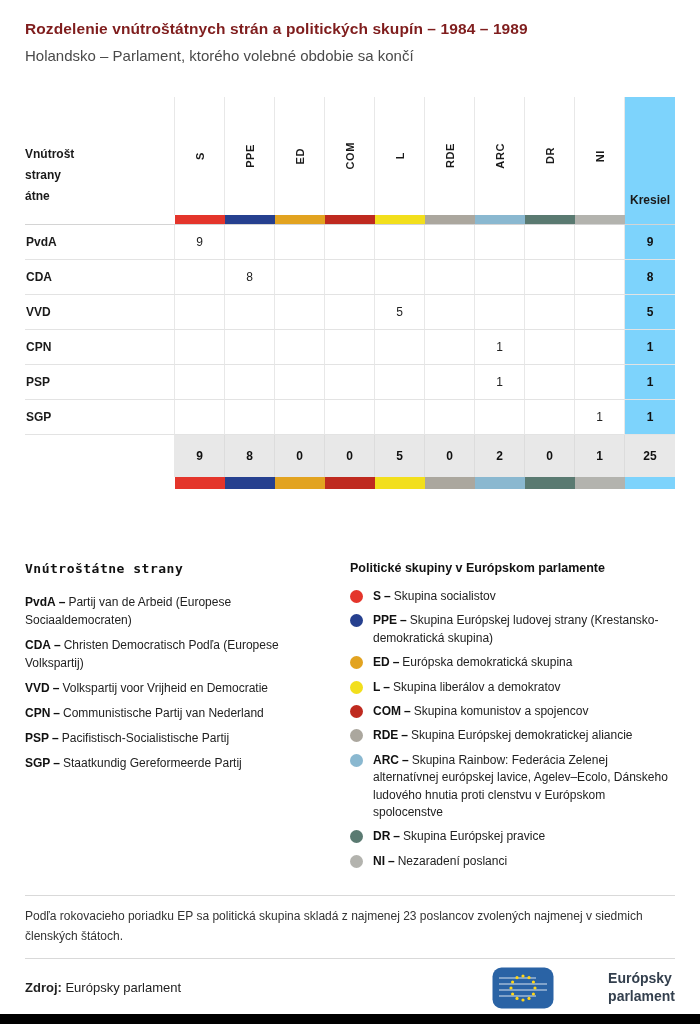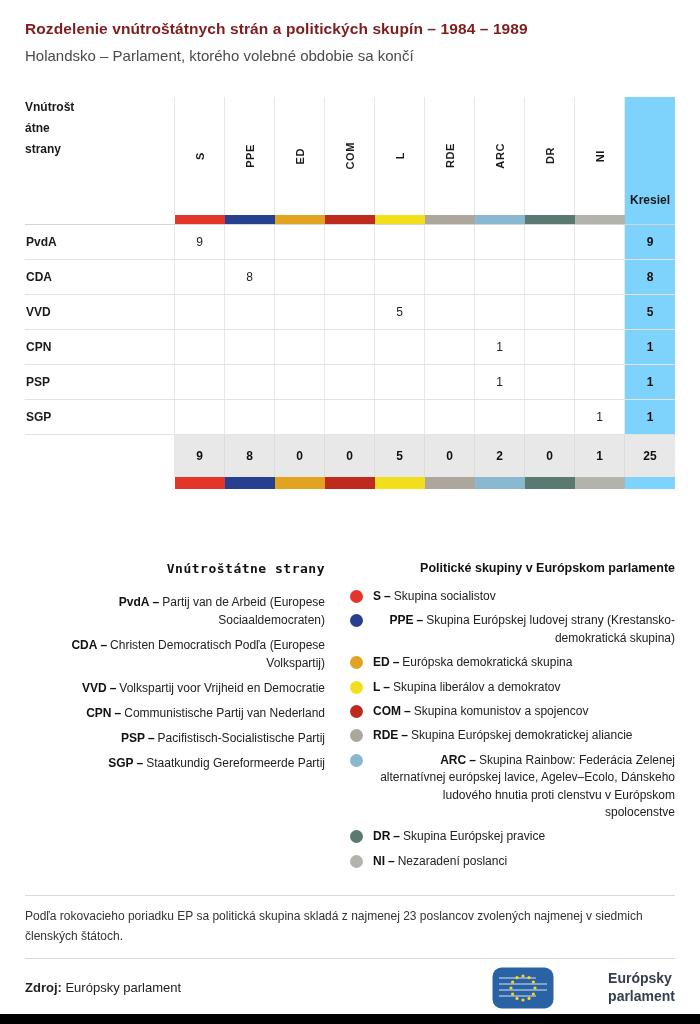--- a/index.html
+++ b/index.html
@@ -12,21 +12,21 @@
   .title{font-size:15.5px;font-weight:700;letter-spacing:.1px;color:#7f1d1d;}
   .subtitle{font-size:15px;font-weight:400;color:#4a4a4a;margin-top:9px;}
 
   
   .seat-table{margin-top:33px;}
   .trow{display:grid;grid-template-columns:150px repeat(9,50px) 50px;}
   .cell{position:relative;}
   .trow .cell:last-child{border-right:none !important;}
   .row-head{height:118px;}
   .row-head .cell{border-right:1px solid #e8e8e8;}
-  .corner{display:flex;flex-direction:column;
+  .corner{display:flex;flex-direction:column;justify-content:flex-end;
     padding-bottom:8px;font-weight:700;font-size:12px;line-height:1.75;}
   .th{display:flex;align-items:center;justify-content:center;}
   .vlabel{writing-mode:vertical-rl;transform:rotate(180deg);
     font-weight:700;font-size:11px;letter-spacing:.6px;color:#1a1a1a;}
   .kres{background:#7dd3fc;}
   .kres-head{display:flex;align-items:flex-end;justify-content:center;
     padding-bottom:8px;font-weight:700;font-size:12px;}
   .row-bar{height:10px;}
   .row-bar .cell{border-bottom:1px solid #d4d4d4;}
   .row-data{height:35px;}
@@ -34,21 +34,21 @@
   .party{display:flex;align-items:center;font-weight:700;font-size:12px;padding-left:1px;}
   .val{display:flex;align-items:center;justify-content:center;font-size:12px;color:#222;}
   .total{font-weight:700;color:#111;}
   .row-total{height:42px;}
   .row-total .cell{background:#e8e8e8;border-right:1px solid #dcdcdc;}
   .row-total .spacer{background:#fff;border-right:1px solid #e8e8e8;}
   .sum{font-weight:700;color:#111;}
   .row-botbar{height:12px;}
 
   
-  .legend{display:flex;margin-top:72px;text-align:right;}
+  .legend{display:flex;margin-top:72px;}
   .legend-left{width:300px;}
   .legend-right{width:325px;margin-left:25px;}
   .pl-heading{font-family:"DejaVu Sans Mono","Liberation Mono",monospace;
     font-weight:700;font-size:13px;letter-spacing:.5px;color:#111;}
   .pl-items{margin-top:17px;}
   .pl-item{font-size:12px;line-height:1.5;margin-bottom:7px;color:#222;}
   .abbr{font-weight:700;color:#111;}
   .dash{margin:0 3px;font-weight:700;color:#111;}
   .gl-heading{font-size:12.5px;font-weight:700;color:#111;}
   .gl-items{margin-top:13px;}
@@ -72,22 +72,22 @@
 
 <div class="page">
 
   <div class="title">Rozdelenie vnútroštátnych strán a politických skupín – 1984 – 1989</div>
   <div class="subtitle">Holandsko – Parlament, ktorého volebné obdobie sa končí</div>
 
   <div class="seat-table" id="seat-table">
       <div class="trow row-head">
         <div class="cell corner">
           <div class="corner-line">Vnútrošt</div>
+          <div class="corner-line">strany</div>
           <div class="corner-line">átne</div>
-          <div class="corner-line">strany</div>
         </div>
         <div class="cell th">
           <div class="vlabel">S</div>
         </div>
         <div class="cell th">
           <div class="vlabel">PPE</div>
         </div>
         <div class="cell th">
           <div class="vlabel">ED</div>
         </div>

